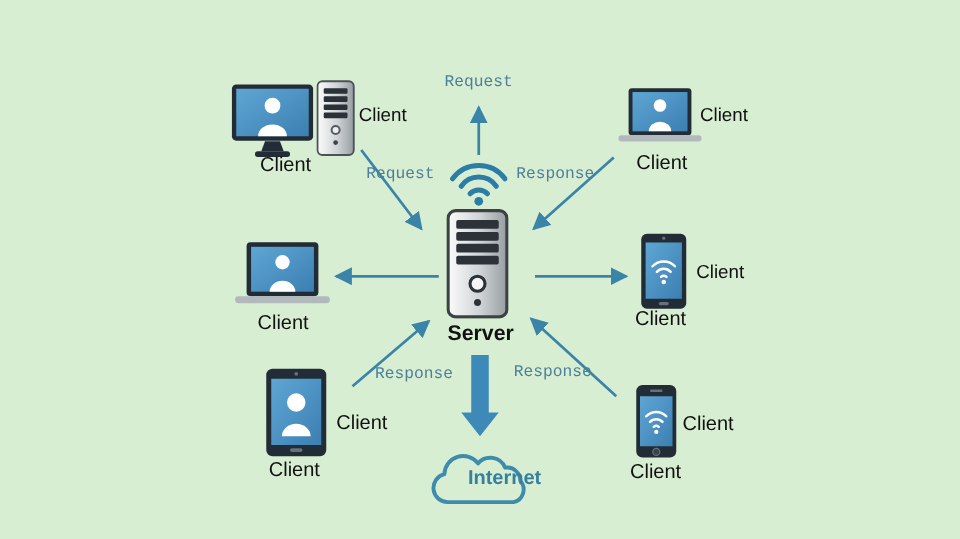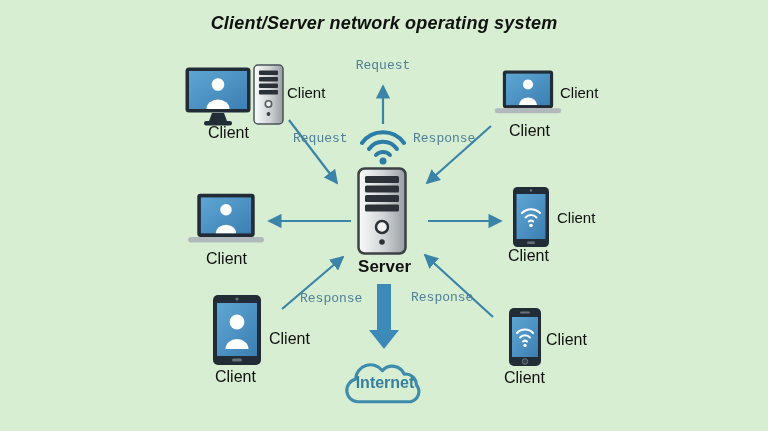--- a/index.html
+++ b/index.html
@@ -10,21 +10,21 @@
   *{margin:0;padding:0;box-sizing:border-box;}
   body{background:#fff;font-family:"Liberation Sans",sans-serif;}
   .canvas{position:relative;width:768px;height:431px;background:var(--background);overflow:hidden;}
   .title{position:absolute;left:0;right:0;top:13px;text-align:center;
     font-size:18px;font-weight:bold;font-style:italic;color:var(--text);letter-spacing:.2px;}
   .abs{position:absolute;}
   .client-label{position:absolute;font-size:15px;font-weight:normal;color:var(--text);white-space:nowrap;}
   .server-label{position:absolute;left:353px;top:257px;width:58px;text-align:right;
     font-size:17px;font-weight:bold;color:var(--text);}
   .edge-label{position:absolute;font-size:13px;color:var(--edge-label);white-space:nowrap;font-family:Liberation Mono, monospace;}
-  .internet-label{position:absolute;left:337px;top:374px;width:96px;text-align:center;
+  .internet-label{position:absolute;left:337px;top:374px;width:96px;text-align:right;
     font-size:16px;font-weight:bold;color:var(--cloud-text);}
   svg{display:block;}
   .overlay{position:absolute;left:0;top:0;pointer-events:none;}
 </style>
 </head>
 <body>
 
 <div class="canvas">
 
   <svg width="0" height="0" style="position:absolute">
@@ -37,21 +37,20 @@
         <stop offset="0" stop-color="#fbfbfb"></stop>
           <stop offset="0.55" stop-color="#cfd3d5"></stop>
           <stop offset="1" stop-color="#979da1"></stop>
       </linearGradient>
       <marker id="arrHead" viewBox="0 0 8 8" refX="7" refY="4" markerWidth="6.5" markerHeight="6.5" orient="auto">
         <path d="M0,0 L8,4 L0,8 Z" style="fill:var(--arrow,#3a84a8)"></path>
       </marker>
     </defs>
   </svg>
 
-  <div class="title">Client/Server network operating system</div>
 
   <svg class="overlay" width="768" height="431" viewBox="0 0 768 431">
     <g stroke="var(--arrow)" stroke-width="2.2" fill="none">
       <line x1="383" y1="124" x2="383" y2="86" marker-end="url(#arrHead)"></line>
       <line x1="289" y1="120" x2="337" y2="183" marker-end="url(#arrHead)"></line>
       <line x1="491" y1="126" x2="427" y2="183" marker-end="url(#arrHead)"></line>
       <line x1="351" y1="221" x2="269" y2="221" marker-end="url(#arrHead)"></line>
       <line x1="428" y1="221" x2="501" y2="221" marker-end="url(#arrHead)"></line>
       <line x1="282" y1="309" x2="343" y2="257" marker-end="url(#arrHead)"></line>
       <line x1="493" y1="317" x2="425" y2="255" marker-end="url(#arrHead)"></line>

